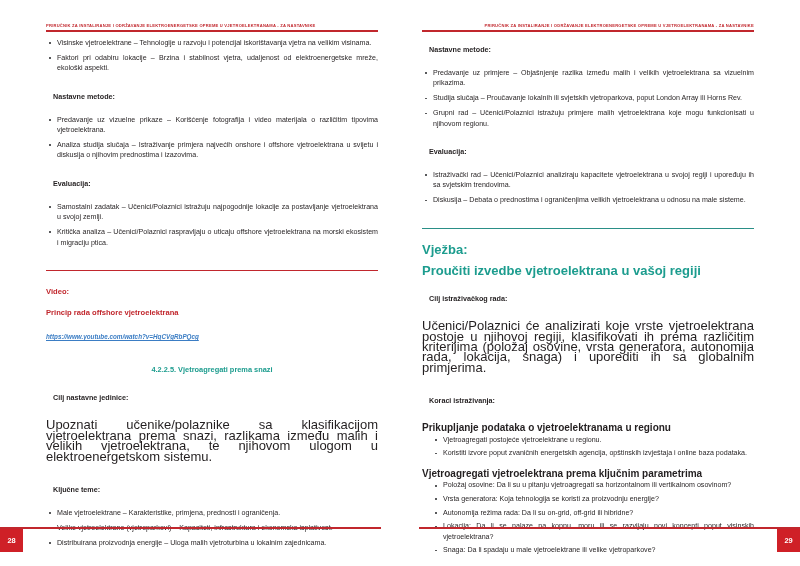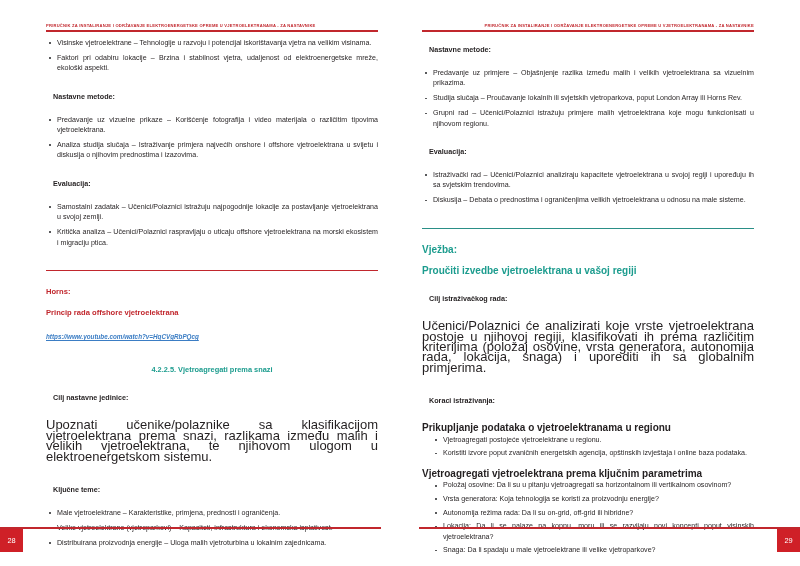--- a/index.html
+++ b/index.html
@@ -121,21 +121,21 @@
 
   
   .accent-red {
     font-size: 7.6px;
     font-weight: 700;
     color: #c1272d;
     line-height: 10px;
     margin: 0;
   }
   .accent-teal {
-    font-size: 10px;
+    font-size: 13px;
     font-weight: 700;
     color: #1c9c8e;
     line-height: 10px;
     margin: 0;
   }
   .sec-num {
     font-size: 7.4px;
     font-weight: 700;
     color: #1c9c8e;
     line-height: 10px;
@@ -179,21 +179,21 @@
   .page-left  .footer-rule { left: 0;  right: 19px; }
   .page-right .footer-rule { left: 19px; right: 0; }
   .pagenum {
     position: absolute;
     top: 9px;
     width: 23px;
     height: 23px;
     background: #cf2027;
     color: #ffffff;
     font-size: 7.4px;
-    font-weight: 400;
+    font-weight: 700;
     display: flex;
     align-items: center;
     justify-content: center;
   }
   .page-left  .pagenum { left: 0; }
   .page-right .pagenum { right: 0; }
 </style>
 </head>
 <body>
 
@@ -226,21 +226,21 @@
       <div class="gap-s"></div>
       <ul class="bullets">
         <li>Samostalni zadatak – Učenici/Polaznici istražuju najpogodnije lokacije za postavljanje vjetroelektrana u svojoj zemlji.</li>
         <li>Kritička analiza – Učenici/Polaznici raspravljaju o uticaju offshore vjetroelektrana na morski ekosistem i migraciju ptica.</li>
       </ul>
 
       <div class="gap-xl"></div>
       <div class="divider"></div>
       <div class="gap-l"></div>
 
-      <p class="accent-red">Horns:</p>
+      <p class="accent-red">Video:</p>
       <div class="gap-m"></div>
       <p class="accent-red">Princip rada offshore vjetroelektrana</p>
       <div class="gap-s"></div>
       <a class="video-link" href="#">https://www.youtube.com/watch?v=HqCVgRbPQcg</a>
 
       <div class="gap-xl"></div>
       <p class="sec-num">4.2.2.5. Vjetroagregati prema snazi</p>
       <div class="gap-m"></div>
       <h3 class="sub">Cilj nastavne jedinice:</h3>
       <div class="gap-m"></div>

